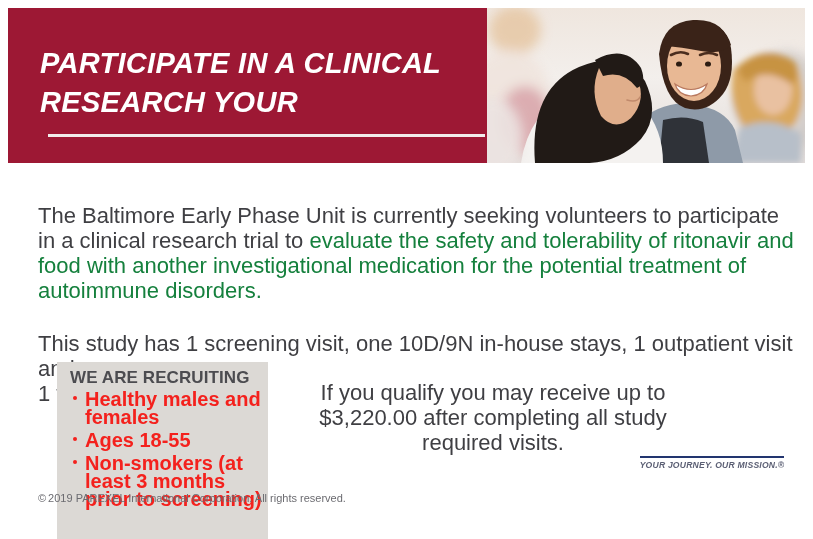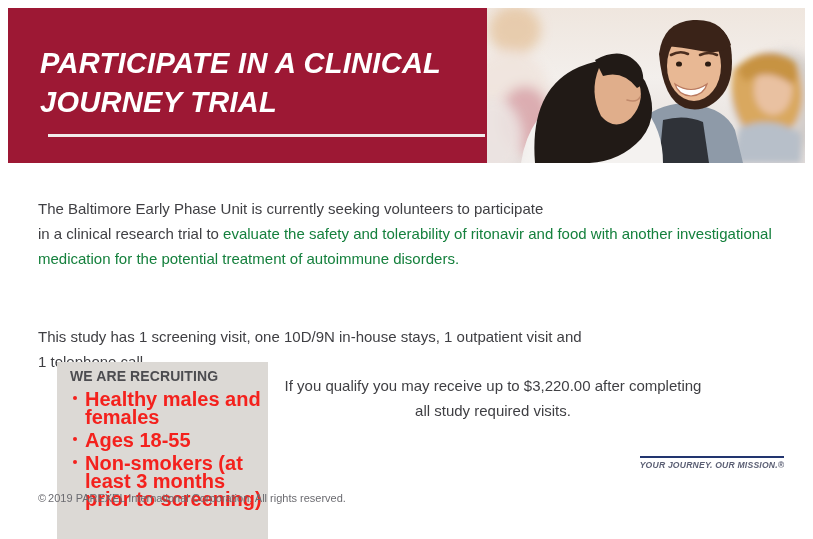--- a/index.html
+++ b/index.html
@@ -63,21 +63,21 @@
     width: 318px;
     height: 155px;
     overflow: hidden;
     background: #efe7e1;
   }
   .header-photo svg { display: block; }
 
   
   .para {
     position: absolute;
-    font-size: 15px;
+    font-size: 22px;
     line-height: 25px;
     color: #3f3f43;
     white-space: pre-wrap;
   }
   .para .hl { color: #15803d; }
 
   #para-intro {
     left: 38px;
     top: 181px;
     width: 760px;
@@ -101,21 +101,21 @@
     top: 362px;
     width: 211px;
     height: 177px;
     background: #dcd9d5;
     padding: 0;
   }
   .recruit-heading {
     position: absolute;
     left: 13px;
     top: 6px;
-    font-size: 14px;
+    font-size: 17px;
     font-weight: bold;
     color: #4c4c50;
     letter-spacing: 0.1px;
   }
   .recruit-list {
     position: absolute;
     left: 10px;
     top: 28px;
     width: 196px;
     margin: 0;
@@ -191,21 +191,21 @@
   }
 </style>
 </head>
 <body>
 
 <div id="flyer">
 
   <div class="header-band">
     <div class="header-title">
       <div>PARTICIPATE IN A CLINICAL</div>
-      <div>JOURNEY TRIAL</div>
+      <div>RESEARCH YOUR</div>
     </div>
     <div class="header-rule"></div>
   </div>
 
   <div class="header-photo">
     <svg width="318" height="155" viewBox="0 0 318 155">
       <defs>
         <linearGradient id="bgwall" x1="0" y1="0" x2="0" y2="1">
           <stop offset="0%" stop-color="#efe6de"></stop>
           <stop offset="45%" stop-color="#f3efec"></stop>

